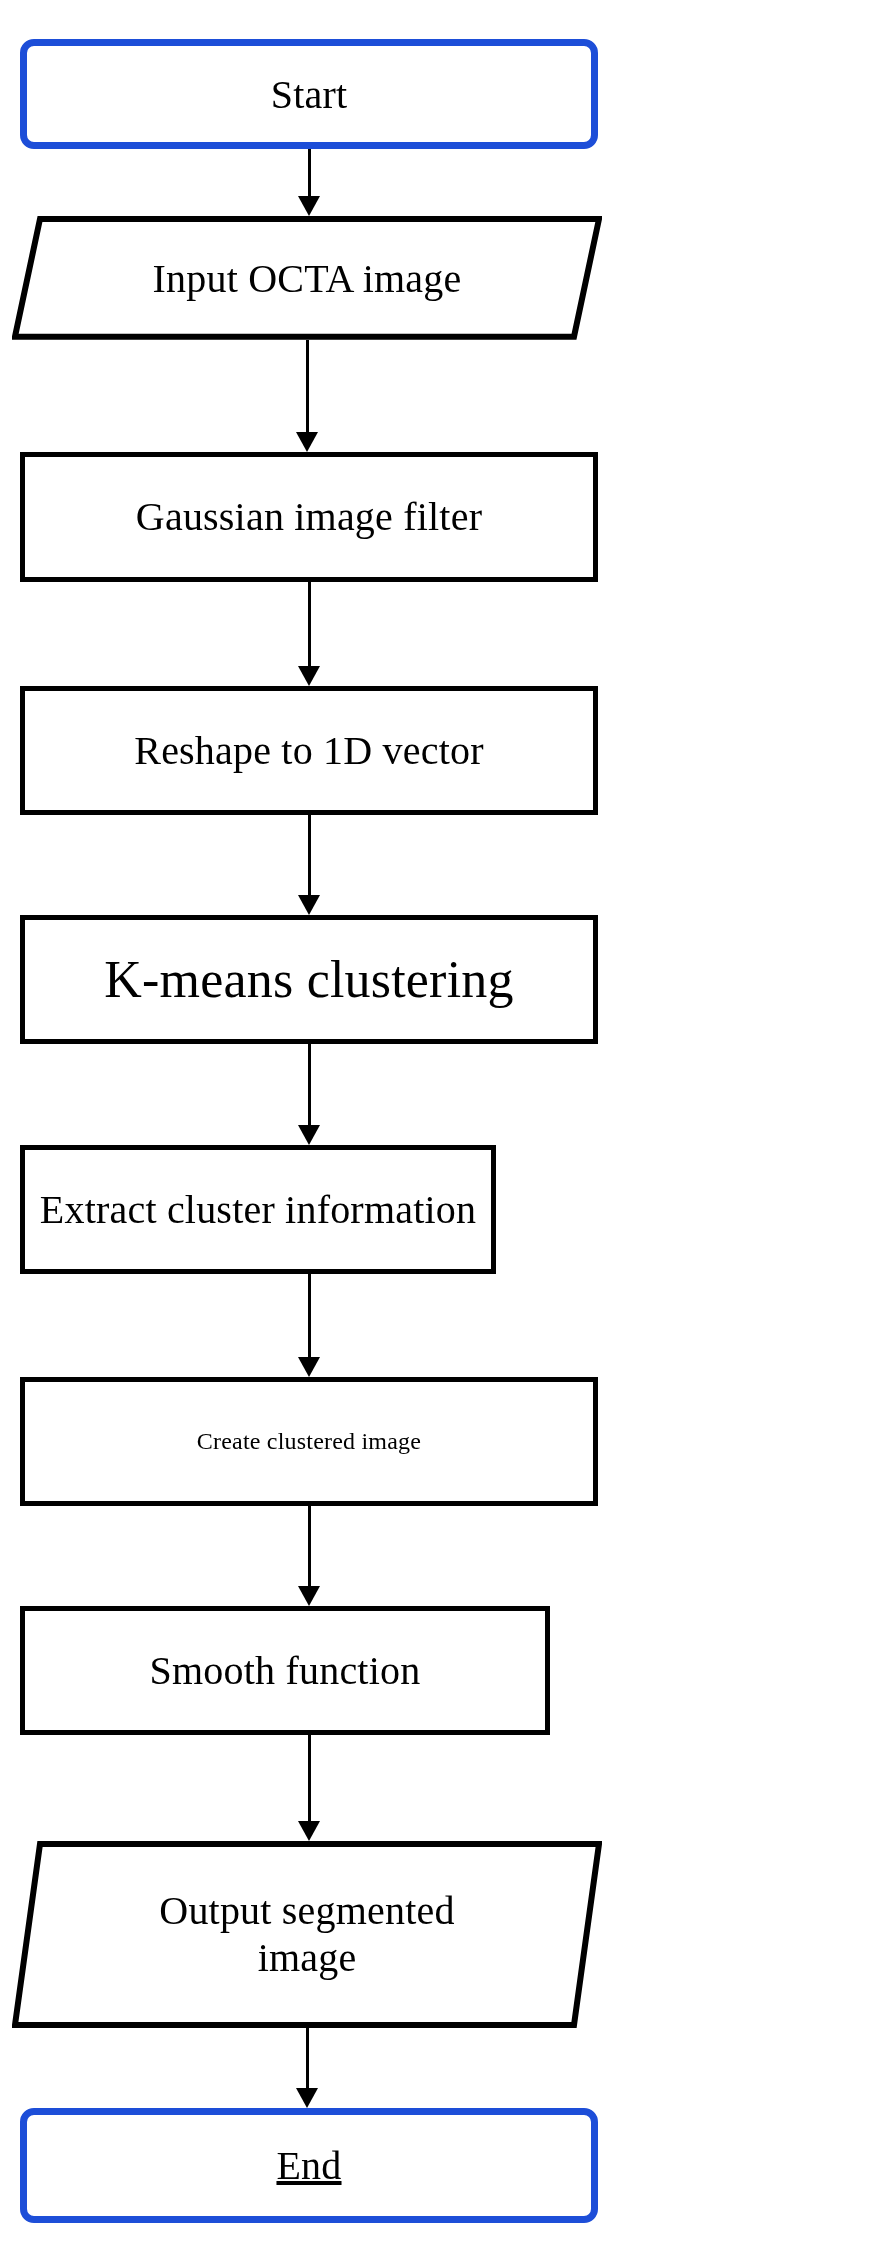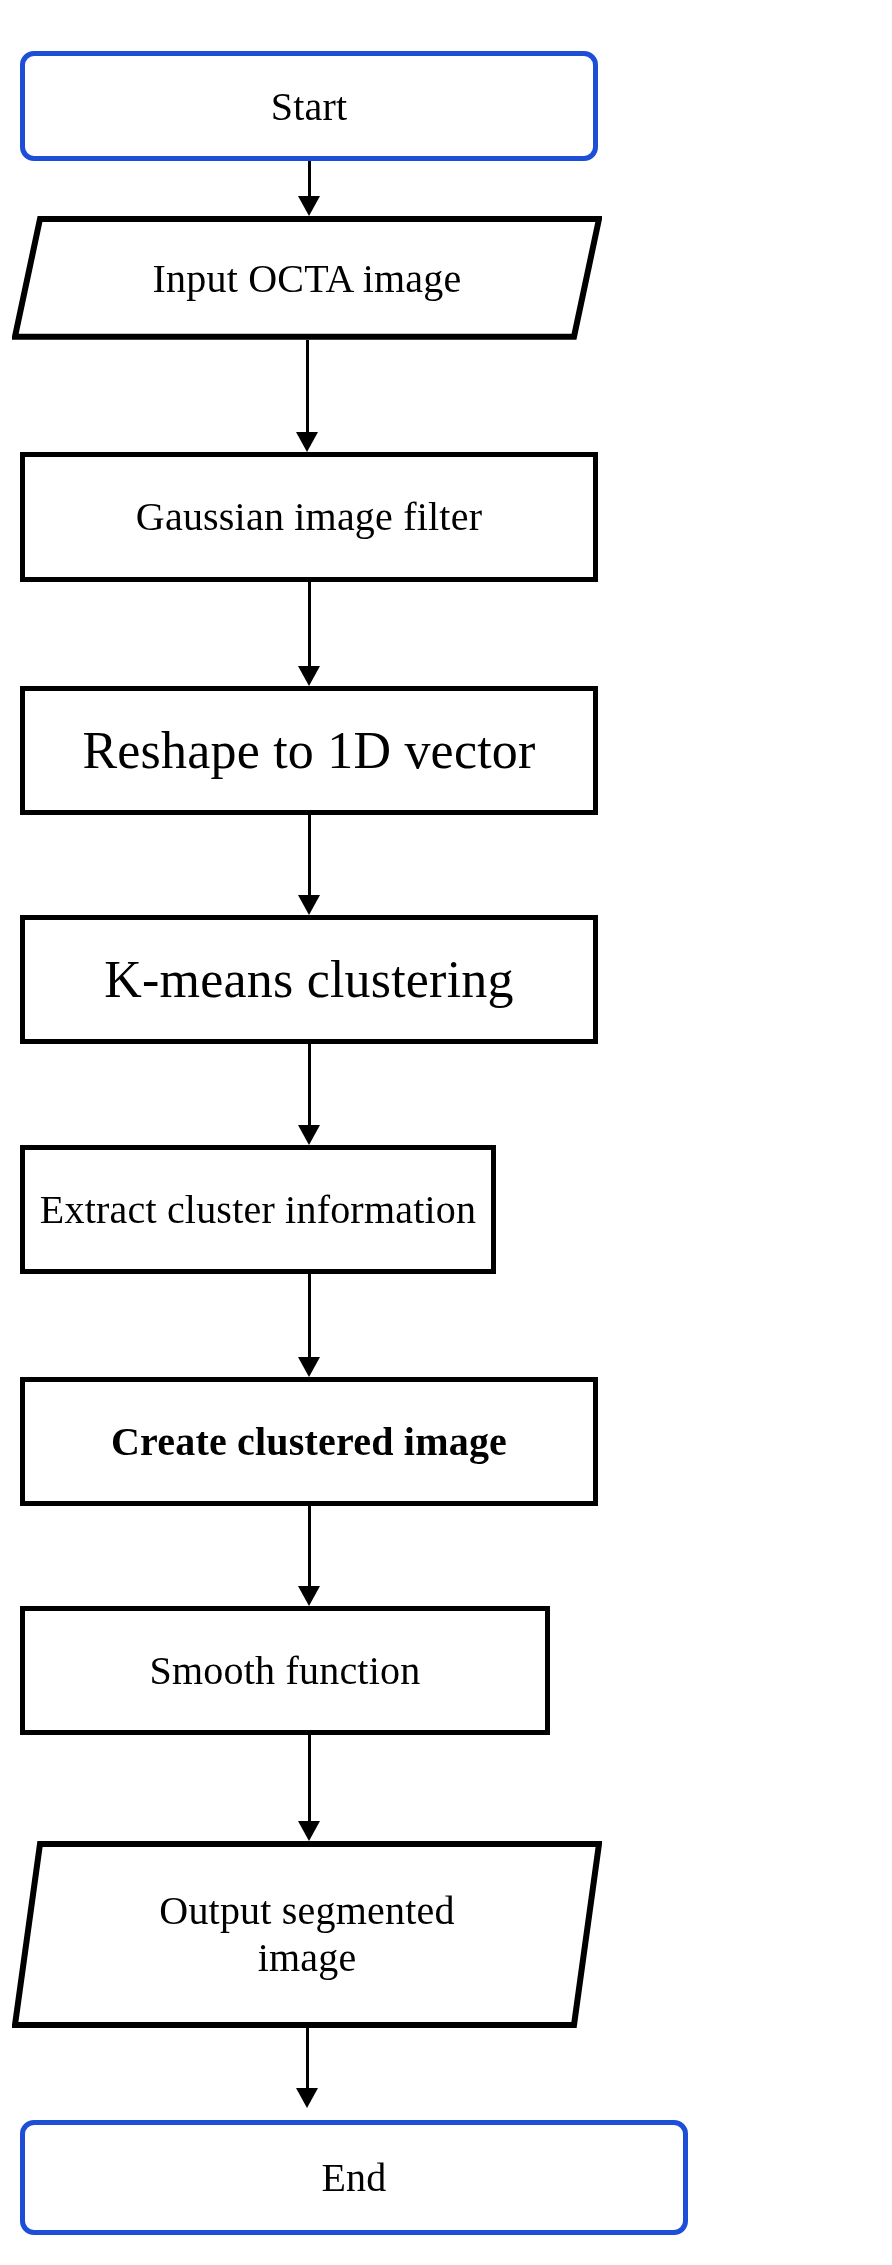--- a/index.html
+++ b/index.html
@@ -27,23 +27,22 @@
   .node-label {
     text-align: center;
     line-height: 1.18;
     color: #000000;
     letter-spacing: 0.2px;
     padding: 0 8px;
     white-space: pre-line;
   }
   
   .terminal {
-    border: 5px solid #1d4ed8;
+    border: 7px solid #1d4ed8;
     border-radius: 14px;
-    margin-top: 12px;
   }
   
   .process {
     border: 5px solid #000000;
   }
   
   .io {
     background: transparent;
     border: none;
   }
@@ -128,37 +127,37 @@
     <div class="node io" style="left: 12px; top: 216.383px; width: 590px; height: 123.648px;">
       <svg class="io-shape" viewBox="0 0 590 123.64764267990074" preserveAspectRatio="none">
         <polygon points="28,3 587,3 562,120.64764267990074 3,120.64764267990074" fill="#ffffff" stroke="#000000" stroke-width="6" stroke-linejoin="miter"></polygon>
       </svg>
       <div class="node-label" style="font-size: 40px;">Input OCTA image</div>
     </div>
     <div class="node process" style="left: 20px; top: 452.438px; width: 578px; height: 129.268px;">
       <div class="node-label" style="font-size: 40px;">Gaussian image filter</div>
     </div>
     <div class="node process" style="left: 20px; top: 685.682px; width: 578px; height: 129.268px;">
-      <div class="node-label" style="font-size: 52px;">Reshape to 1D vector</div>
+      <div class="node-label" style="font-size: 40px;">Reshape to 1D vector</div>
     </div>
     <div class="node process" style="left: 20px; top: 914.712px; width: 578px; height: 129.268px;">
       <div class="node-label" style="font-size: 52px;">K-means clustering</div>
     </div>
     <div class="node process" style="left: 20px; top: 1145.15px; width: 476px; height: 129.268px;">
       <div class="node-label" style="font-size: 40px;">Extract cluster information</div>
     </div>
     <div class="node process" style="left: 20px; top: 1376.99px; width: 578px; height: 129.268px;">
-      <div class="node-label" style="font-size: 40px; font-weight: bold;">Create clustered image</div>
+      <div class="node-label" style="font-size: 24px;">Create clustered image</div>
     </div>
     <div class="node process" style="left: 20px; top: 1606.01px; width: 530px; height: 129.268px;">
       <div class="node-label" style="font-size: 40px;">Smooth function</div>
     </div>
     <div class="node io" style="left: 12px; top: 1840.66px; width: 590px; height: 186.877px;">
       <svg class="io-shape" viewBox="0 0 590 186.87655086848633" preserveAspectRatio="none">
         <polygon points="28,3 587,3 562,183.87655086848633 3,183.87655086848633" fill="#ffffff" stroke="#000000" stroke-width="6" stroke-linejoin="miter"></polygon>
       </svg>
       <div class="node-label" style="font-size: 40px;">Output segmented
 image</div>
     </div>
-    <div class="node terminal" style="left: 20px; top: 2107.63px; width: 668px; height: 115.217px;">
+    <div class="node terminal" style="left: 20px; top: 2107.63px; width: 578px; height: 115.217px; text-decoration: underline;">
       <div class="node-label" style="font-size: 40px;">End</div>
     </div>
   </div>
 
 </body></html>

